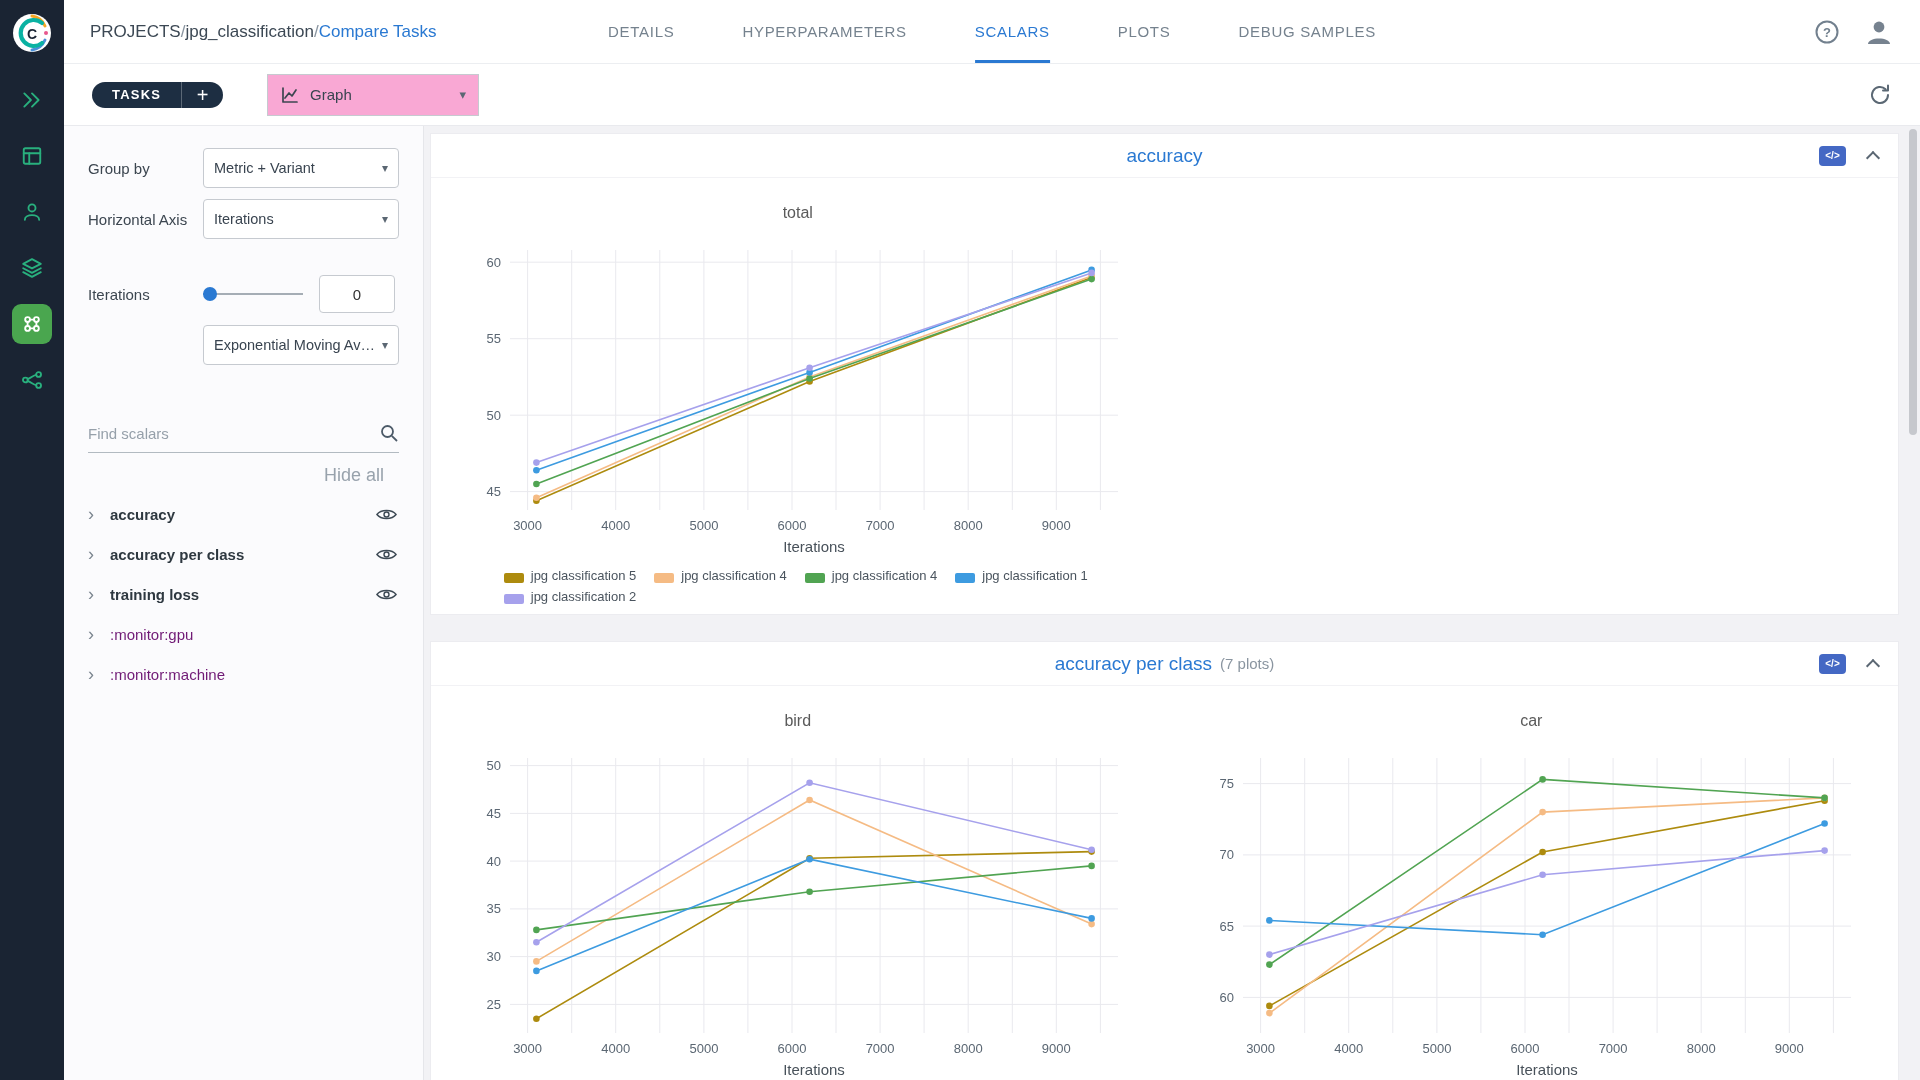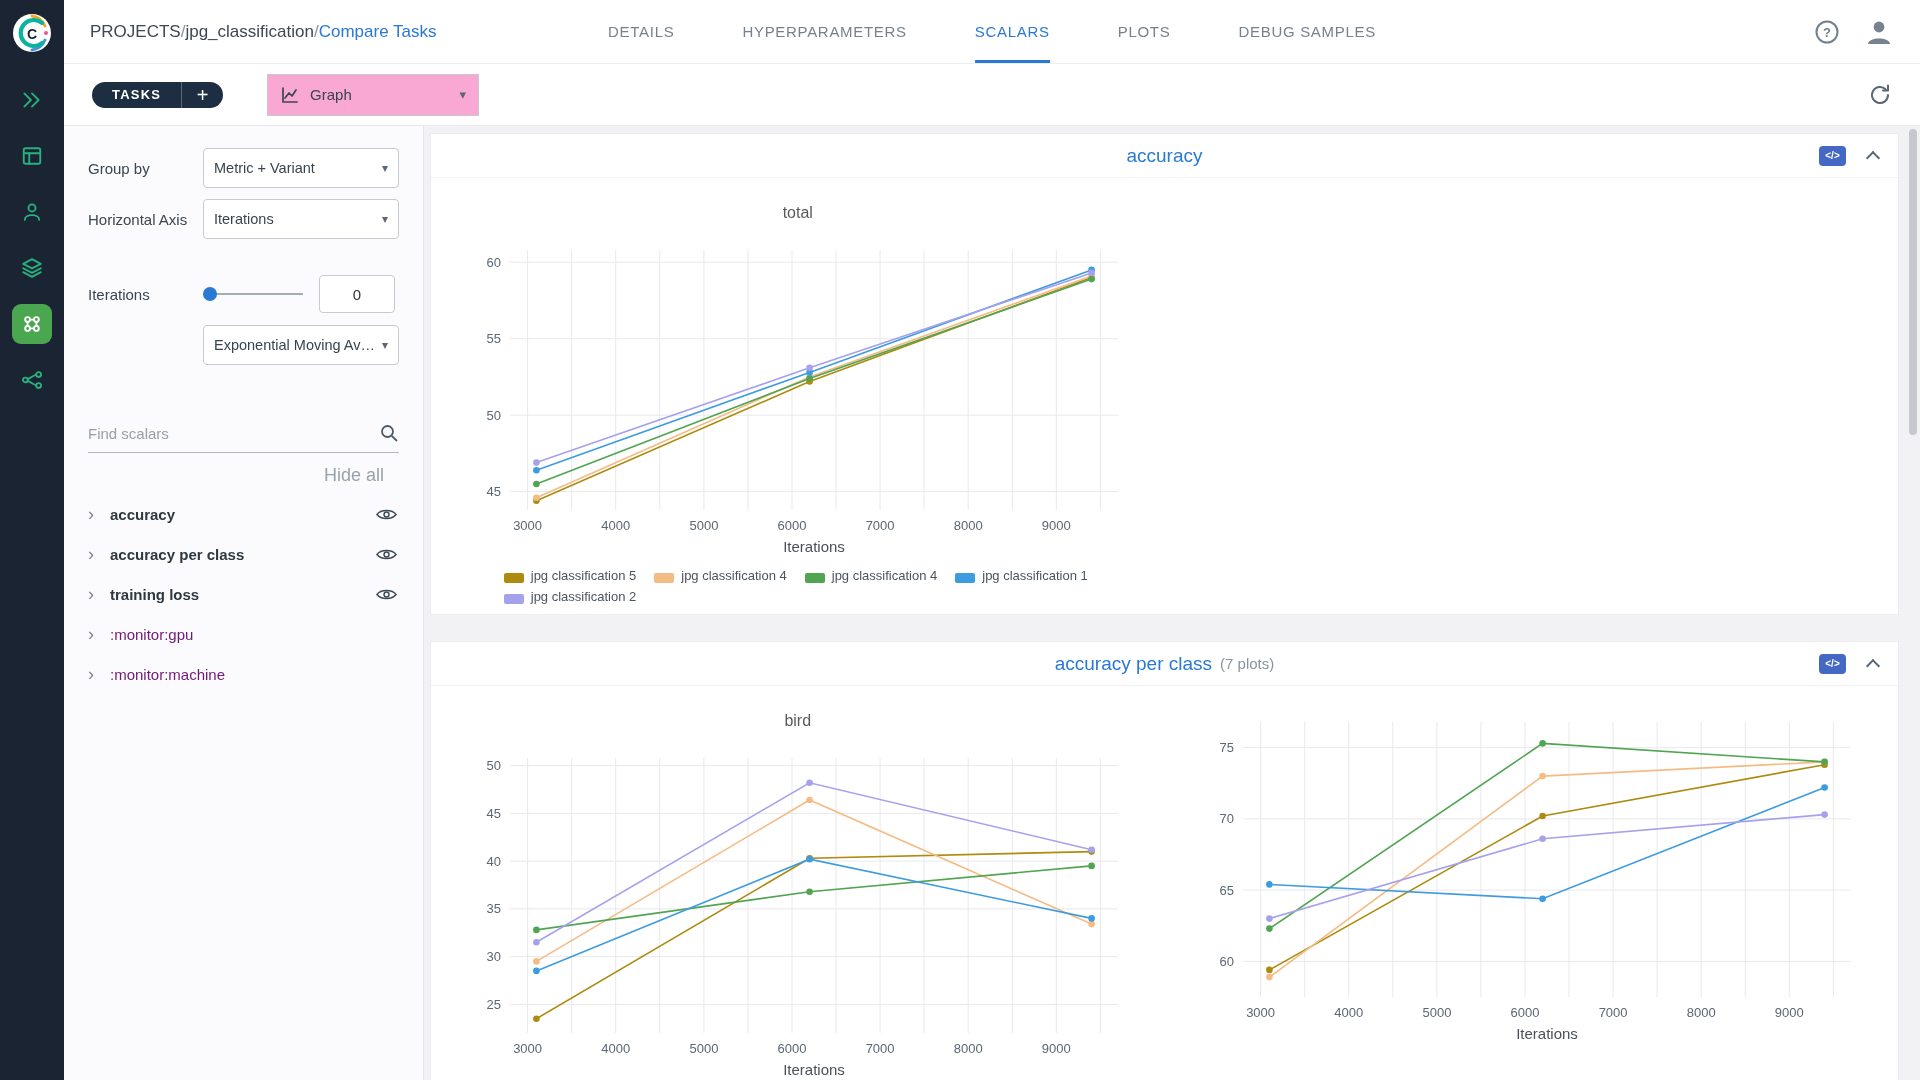--- a/index.html
+++ b/index.html
@@ -458,21 +458,21 @@
                     <circle cx="351.6" cy="111.2" r="3.3" fill="#3d9be0"></circle>
                     <circle cx="633.6" cy="170.4" r="3.3" fill="#3d9be0"></circle>
                     <polyline points="78.4,194.3 351.6,34.8 633.6,101.7" fill="none" stroke="#a6a1ec" stroke-width="1.6"></polyline>
                     <circle cx="78.4" cy="194.3" r="3.3" fill="#a6a1ec"></circle>
                     <circle cx="351.6" cy="34.8" r="3.3" fill="#a6a1ec"></circle>
                     <circle cx="633.6" cy="101.7" r="3.3" fill="#a6a1ec"></circle>
                     <text x="356" y="327" text-anchor="middle" font-size="15" fill="#48515a">Iterations</text>
                   </svg></div>
             </div>
             <div class="chart-cell">
-              <div class="plot-chart"><svg width="680" height="337" font-family="&quot;Liberation Sans&quot;, sans-serif">
+              <div class="plot-chart"><div class="chart-title">car</div><svg width="680" height="337" font-family="&quot;Liberation Sans&quot;, sans-serif">
                     <line x1="69.6" y1="10" x2="69.6" y2="285" stroke="#e9e9ee" stroke-width="1"></line>
                     <line x1="113.7" y1="10" x2="113.7" y2="285" stroke="#e9e9ee" stroke-width="1"></line>
                     <line x1="157.7" y1="10" x2="157.7" y2="285" stroke="#e9e9ee" stroke-width="1"></line>
                     <line x1="201.8" y1="10" x2="201.8" y2="285" stroke="#e9e9ee" stroke-width="1"></line>
                     <line x1="245.9" y1="10" x2="245.9" y2="285" stroke="#e9e9ee" stroke-width="1"></line>
                     <line x1="289.9" y1="10" x2="289.9" y2="285" stroke="#e9e9ee" stroke-width="1"></line>
                     <line x1="334.0" y1="10" x2="334.0" y2="285" stroke="#e9e9ee" stroke-width="1"></line>
                     <line x1="378.0" y1="10" x2="378.0" y2="285" stroke="#e9e9ee" stroke-width="1"></line>
                     <line x1="422.1" y1="10" x2="422.1" y2="285" stroke="#e9e9ee" stroke-width="1"></line>
                     <line x1="466.1" y1="10" x2="466.1" y2="285" stroke="#e9e9ee" stroke-width="1"></line>

